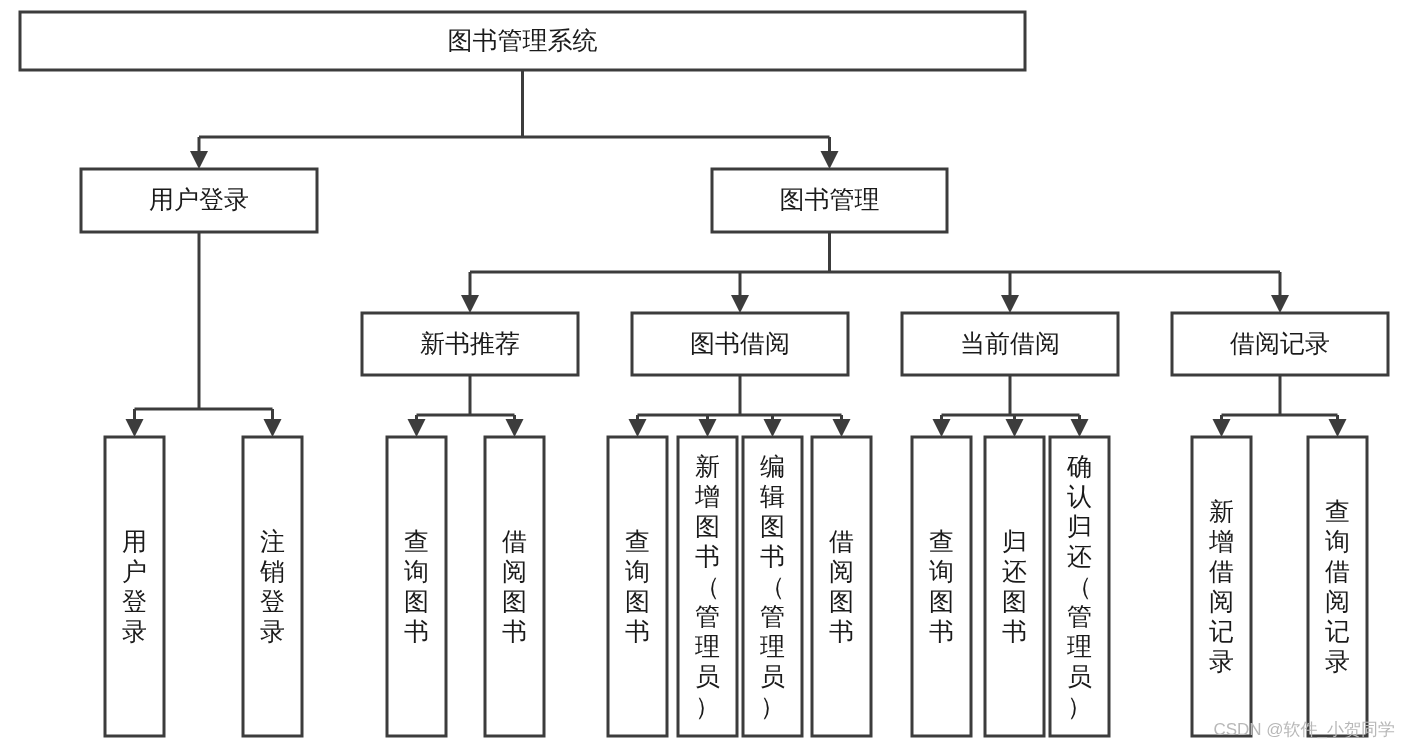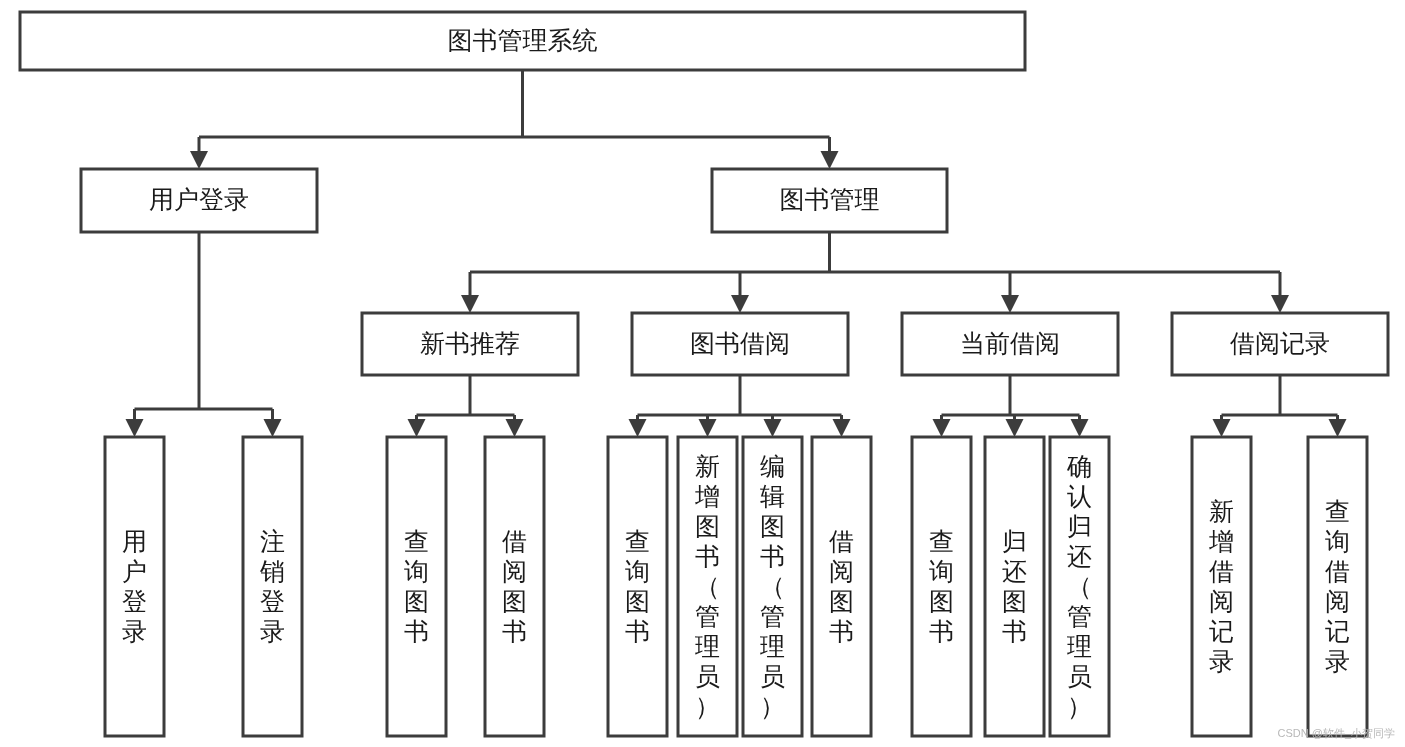--- a/index.html
+++ b/index.html
@@ -47,21 +47,21 @@
   }
   .arrow-head {
     fill: #3c3c3c;
     stroke: none;
   }
   .watermark {
     position: absolute;
     right: 10px;
     bottom: 6px;
     font-family: "Liberation Sans", "DejaVu Sans", sans-serif;
-    font-size: 11px;
+    font-size: 17px;
     color: #b8b8b8;
     white-space: nowrap;
     pointer-events: none;
     user-select: none;
   }
 </style>
 </head>
 <body>
 
 <svg id="diagram" viewBox="0 0 1405 747">

